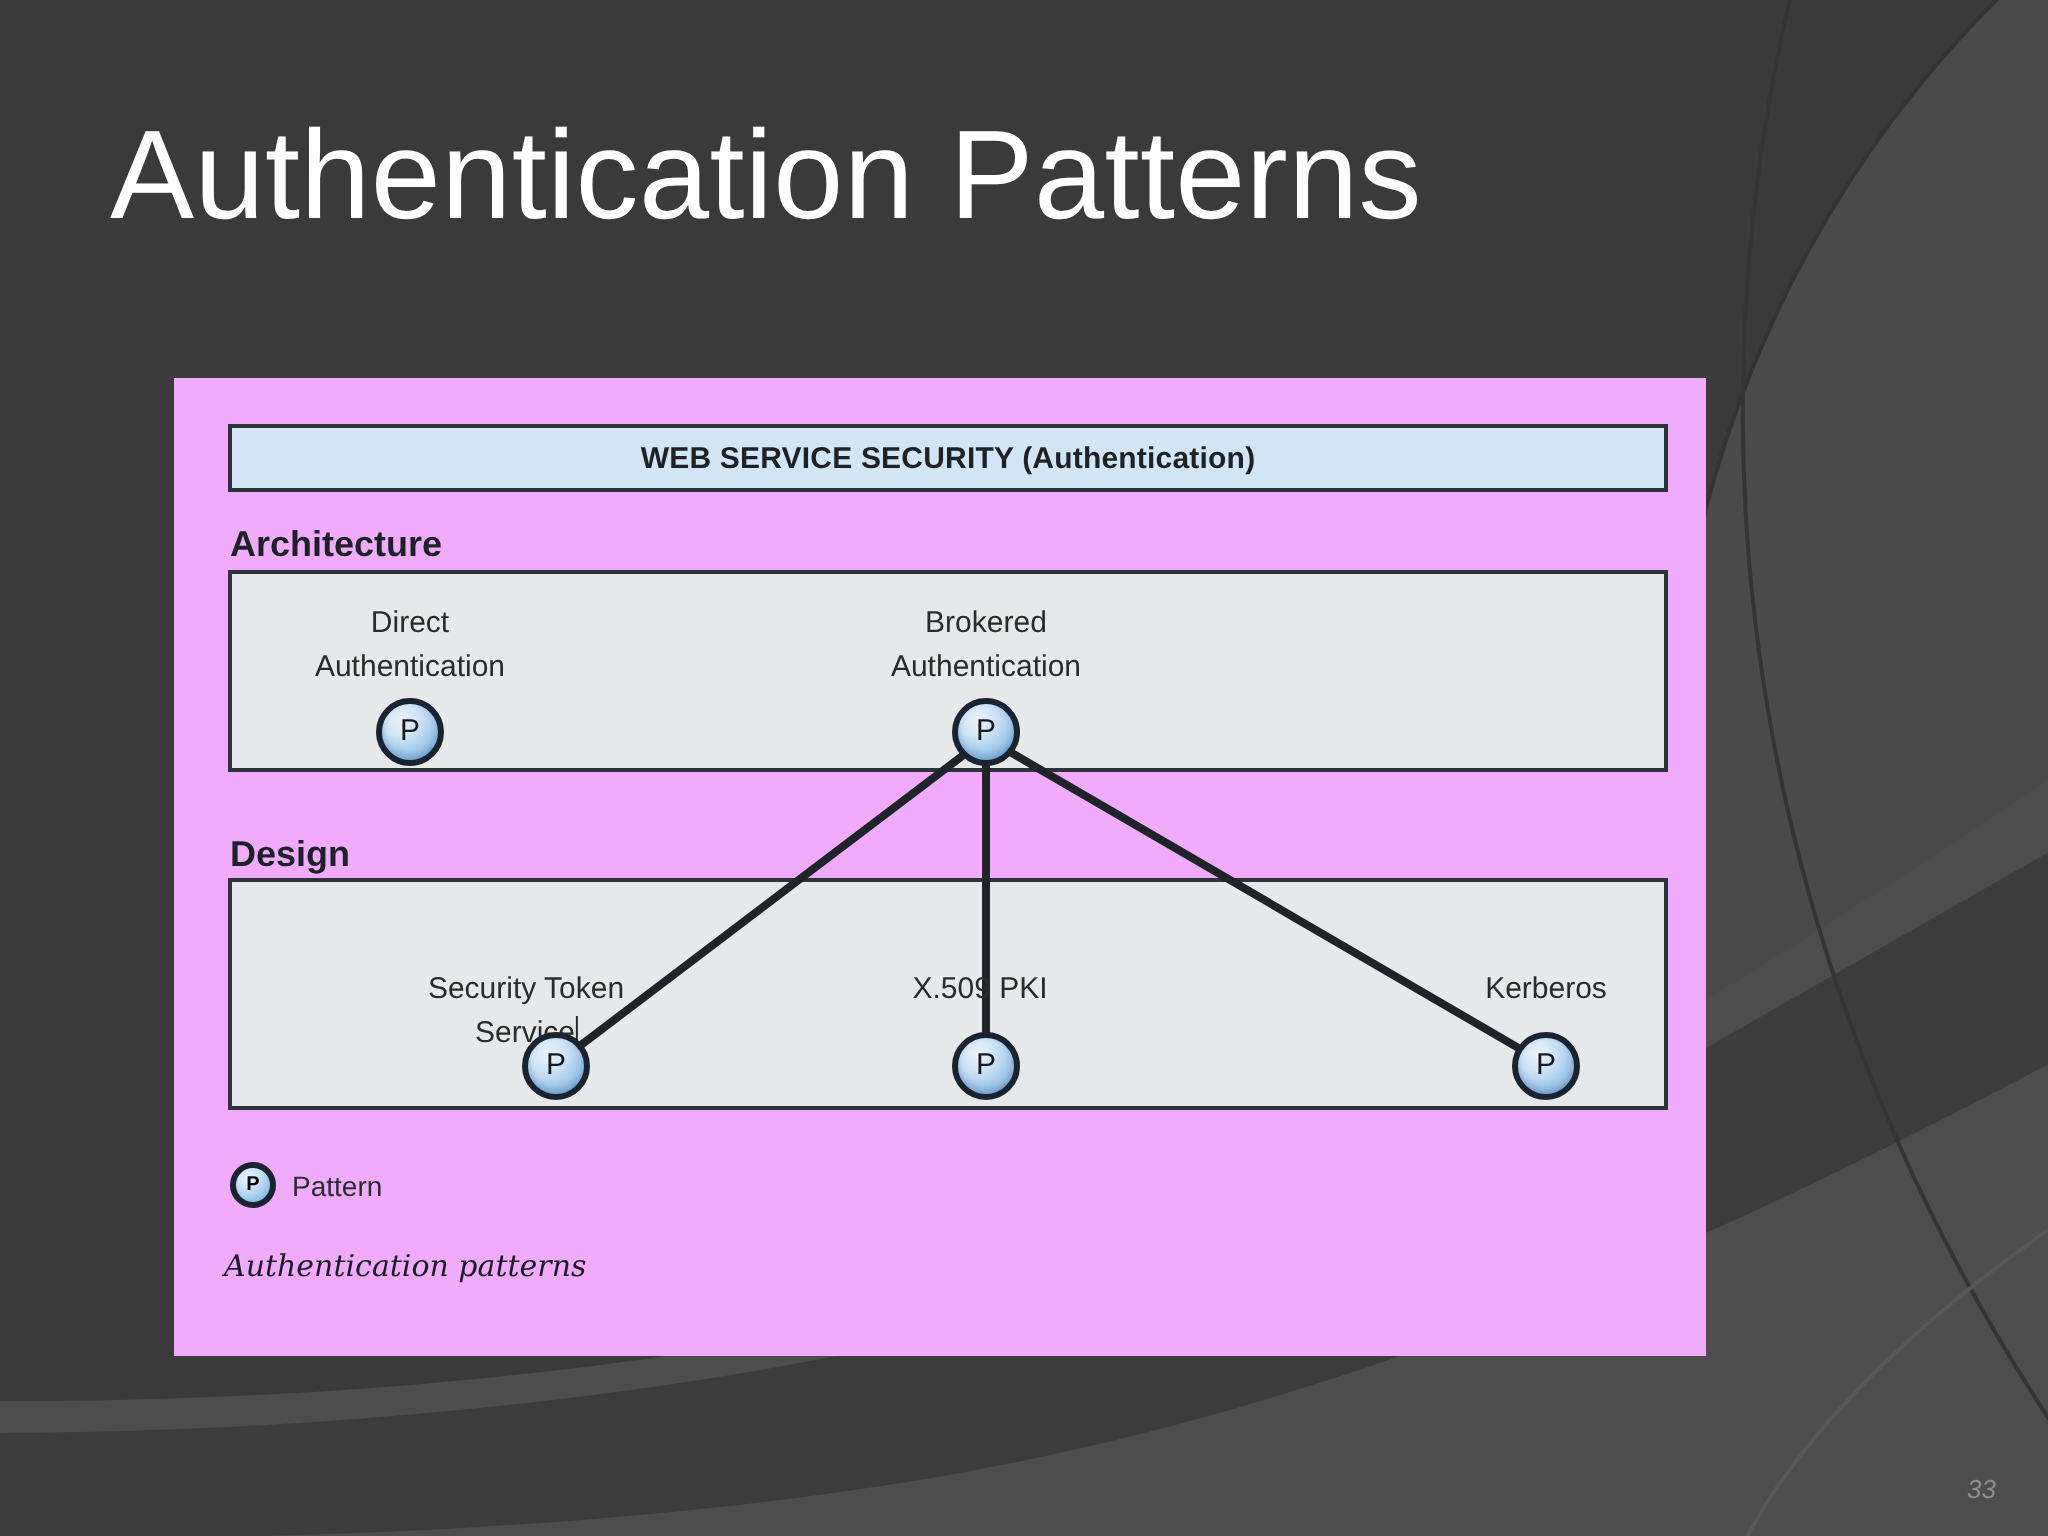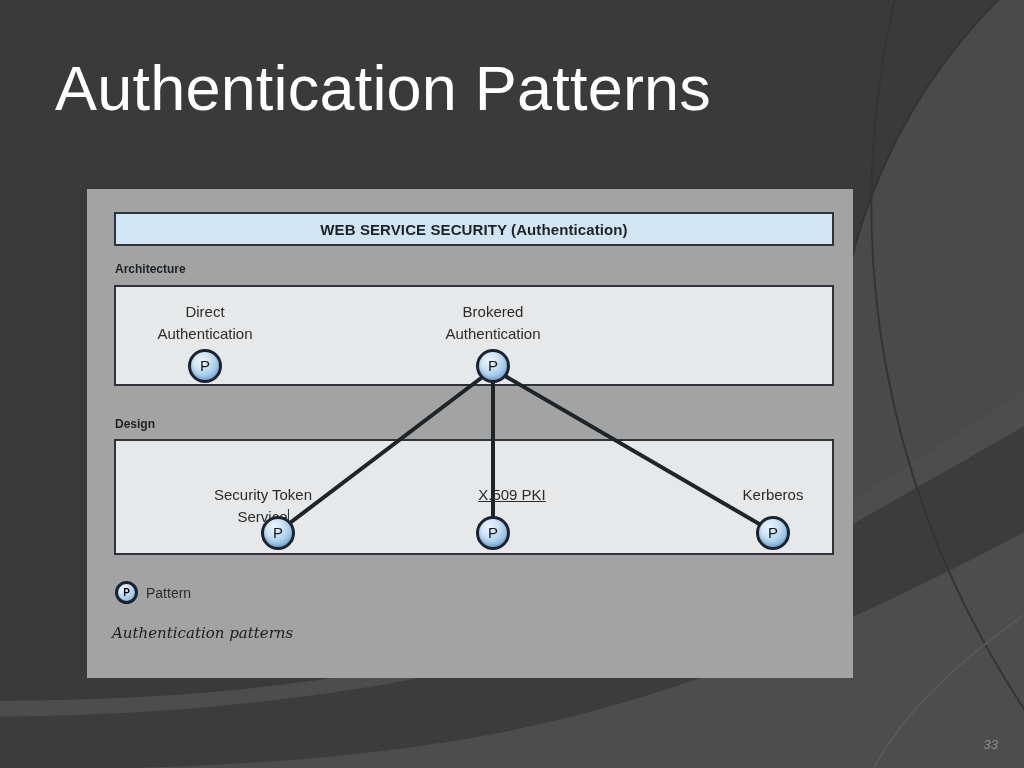--- a/index.html
+++ b/index.html
@@ -47,21 +47,21 @@
     font-style: italic;
   }
 
   
   #figure-panel {
     position: absolute;
     left: 87px;
     top: 189px;
     width: 766px;
     height: 489px;
-    background: #a3a3a3;
+    background: #f0abfc;
   }
 
   .fig-inner {
     position: absolute;
     inset: 0;
   }
 
   
   #ws-header {
     position: absolute;
@@ -78,21 +78,21 @@
   #ws-header .hdr-text {
     font-size: 15px;
     font-weight: bold;
     color: #1d2226;
     letter-spacing: 0.1px;
   }
 
   
   .section-label {
     position: absolute;
-    font-size: 12px;
+    font-size: 18px;
     font-weight: bold;
     color: #1d2226;
   }
   #label-architecture { left: 28px; top: 73px; }
   #label-design       { left: 28px; top: 228px; }
 
   
   .section-box {
     position: absolute;
     background: #e7e8e9;
@@ -255,21 +255,21 @@
         <span class="p-glyph">P</span>
       </div>
       <div class="p-node" style="left:406px; top:177px;">
         <span class="p-glyph">P</span>
       </div>
 
       <div class="node-label" style="left:176px; top:273px;">
         <span>Security Token
 Service</span><span class="caret"></span>
       </div>
-      <div class="node-label" style="left:425px; top:295px;text-decoration:underline;">X.509 PKI</div>
+      <div class="node-label" style="left:403px; top:295px;">X.509 PKI</div>
       <div class="node-label" style="left:686px; top:295px;">Kerberos</div>
 
       <div class="p-node" style="left:191px; top:344px;">
         <span class="p-glyph">P</span>
       </div>
       <div class="p-node" style="left:406px; top:344px;">
         <span class="p-glyph">P</span>
       </div>
       <div class="p-node" style="left:686px; top:344px;">
         <span class="p-glyph">P</span>

